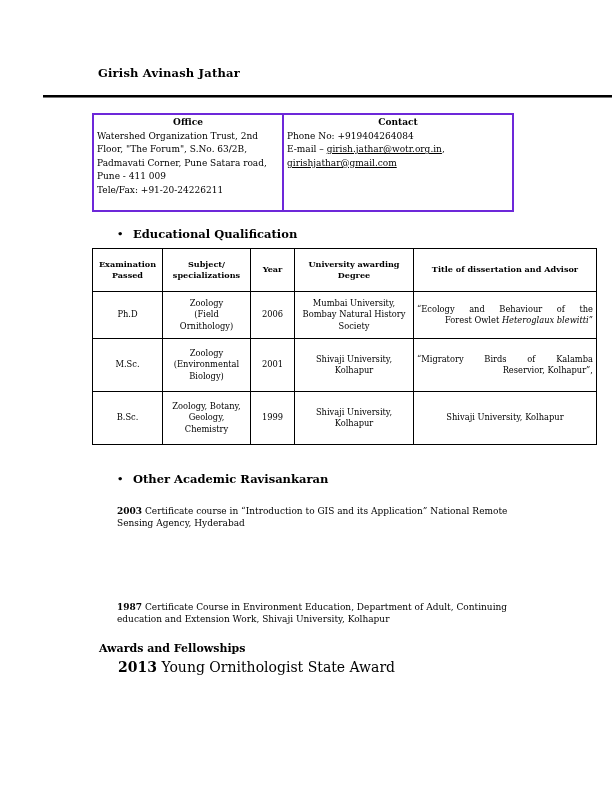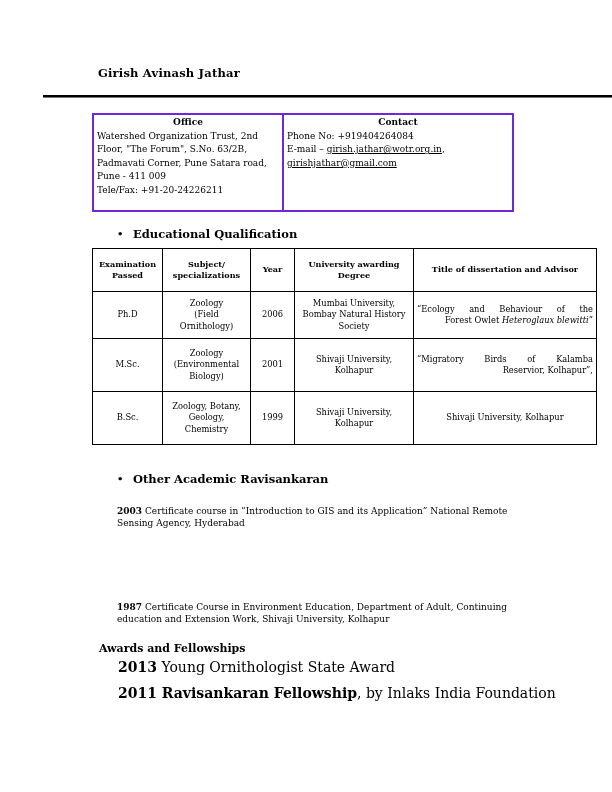--- a/index.html
+++ b/index.html
@@ -152,15 +152,14 @@
 Sensing Agency, Hyderabad</span></div>
 
 
   <div class="abs para p3"><b>1987</b> <span class="pre">Certificate Course in Environment Education, Department of Adult, Continuing
 education and Extension Work, Shivaji University, Kolhapur</span></div>
 
   <div class="abs awards-head">Awards and Fellowships</div>
 
   <div class="abs award a1"><b>2013</b><span> Young Ornithologist State Award</span></div>
 
-  <div class="abs award a2"><b>2011 Ravisankaran Fellowship</b><span>, by Inlaks India Foundation</span></div>
 
 </div>
 
 </body></html>

